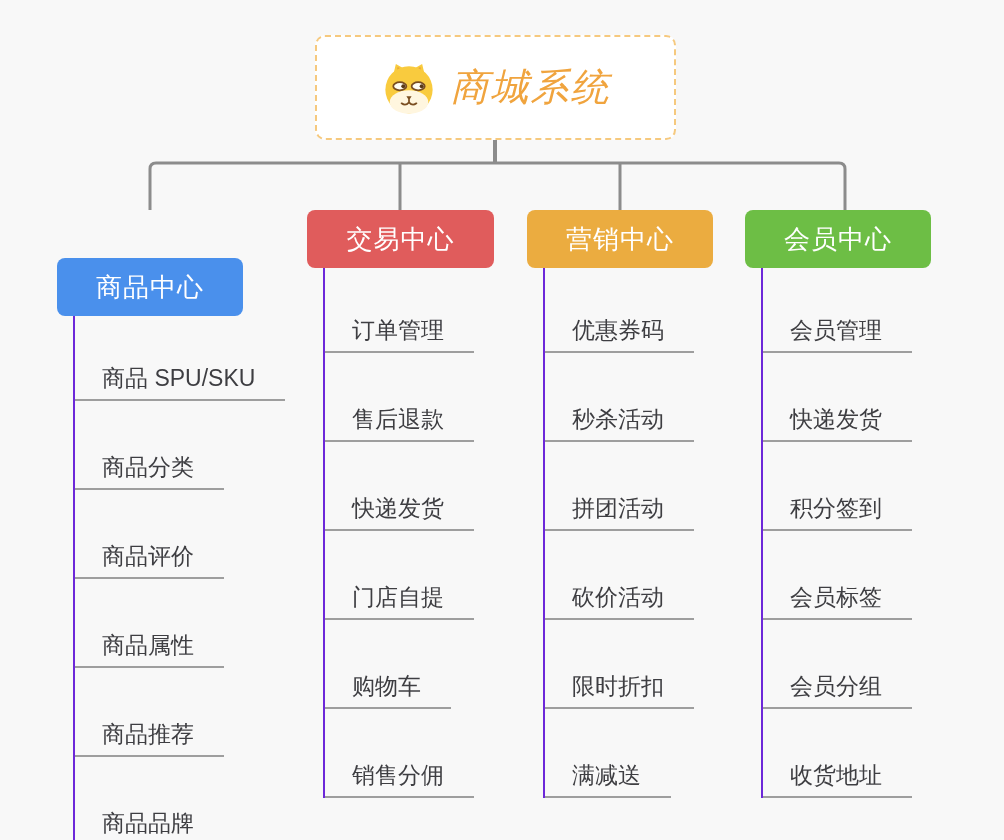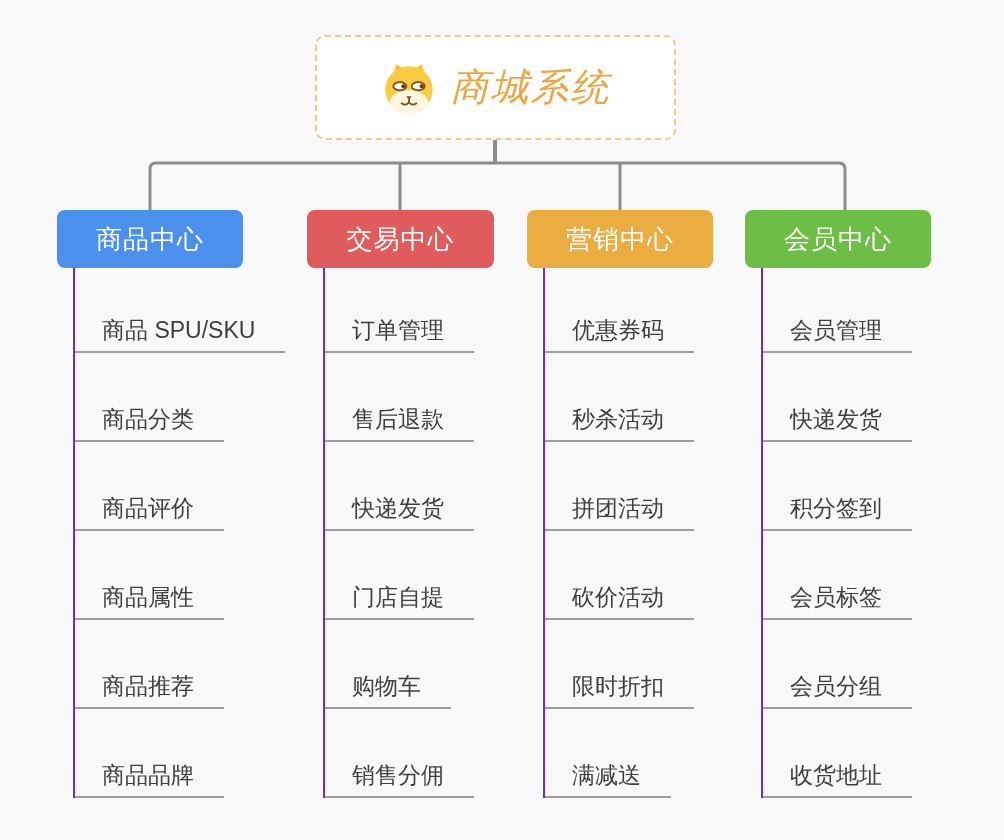--- a/index.html
+++ b/index.html
@@ -93,21 +93,21 @@
       <circle cx="25.5" cy="30" r="2.3" fill="#5B3A18"></circle>
       <circle cx="46.5" cy="30" r="2.3" fill="#5B3A18"></circle>
       <path d="M29 41.5 h6 l-3 4.5 Z" fill="#7A4E21"></path>
       <path d="M32 45.5 v3 M32 48.5 q-4 4.5 -8.5 1 M32 48.5 q4 4.5 8.5 1" stroke="#7A4E21" stroke-width="2" fill="none" stroke-linecap="round"></path>
     </svg>
     <span class="root-title">商城系统</span>
   </div>
 
   <div id="branches">
   <div class="branch" style="left: 57px;">
-    <div class="branch-header" style="background: rgb(74, 144, 236); width: 186px;">商品中心</div>
+    <div class="branch-header" style="background: rgb(74, 144, 236); width: 186px; margin-top: 48px;">商品中心</div>
     <ul class="branch-children" style="list-style:none">
           <li class="branch-child">商品 SPU/SKU</li>
           <li class="branch-child">商品分类</li>
           <li class="branch-child">商品评价</li>
           <li class="branch-child">商品属性</li>
           <li class="branch-child">商品推荐</li>
           <li class="branch-child">商品品牌</li>
         </ul>
   </div>
 

